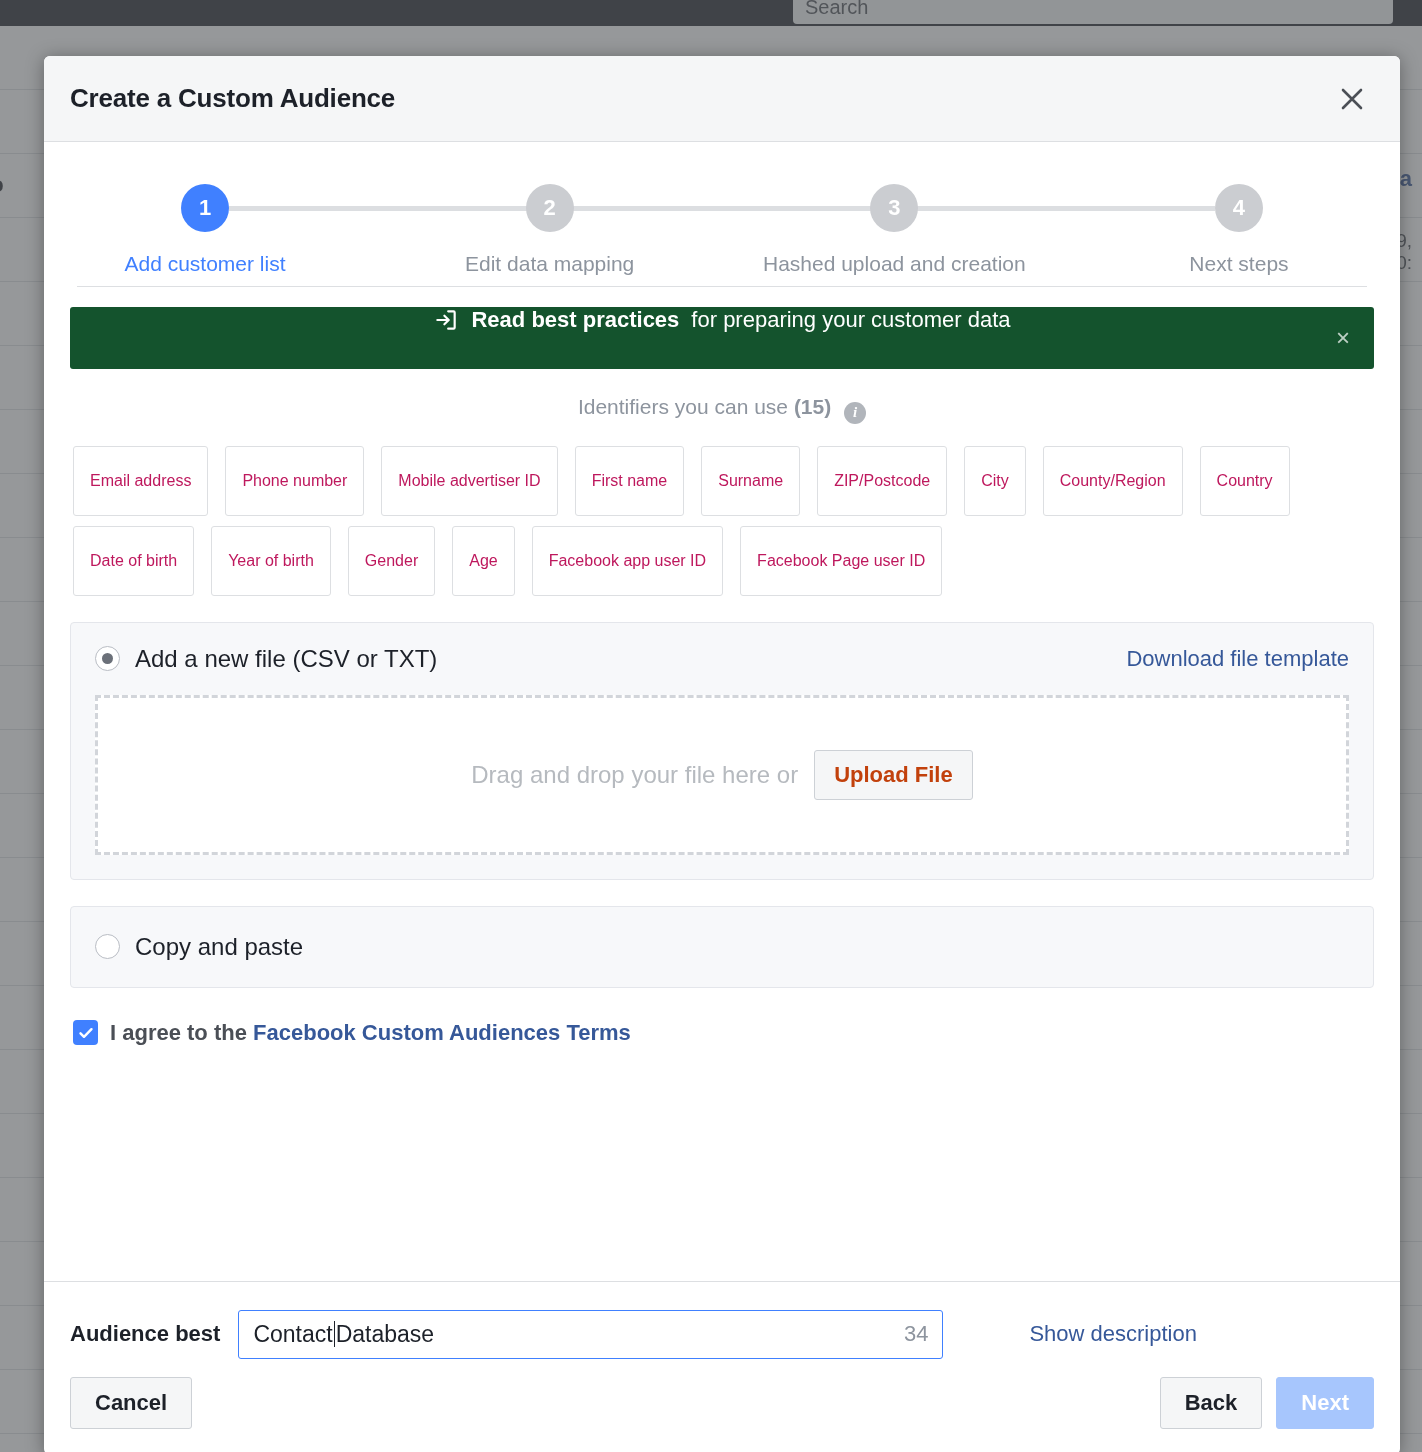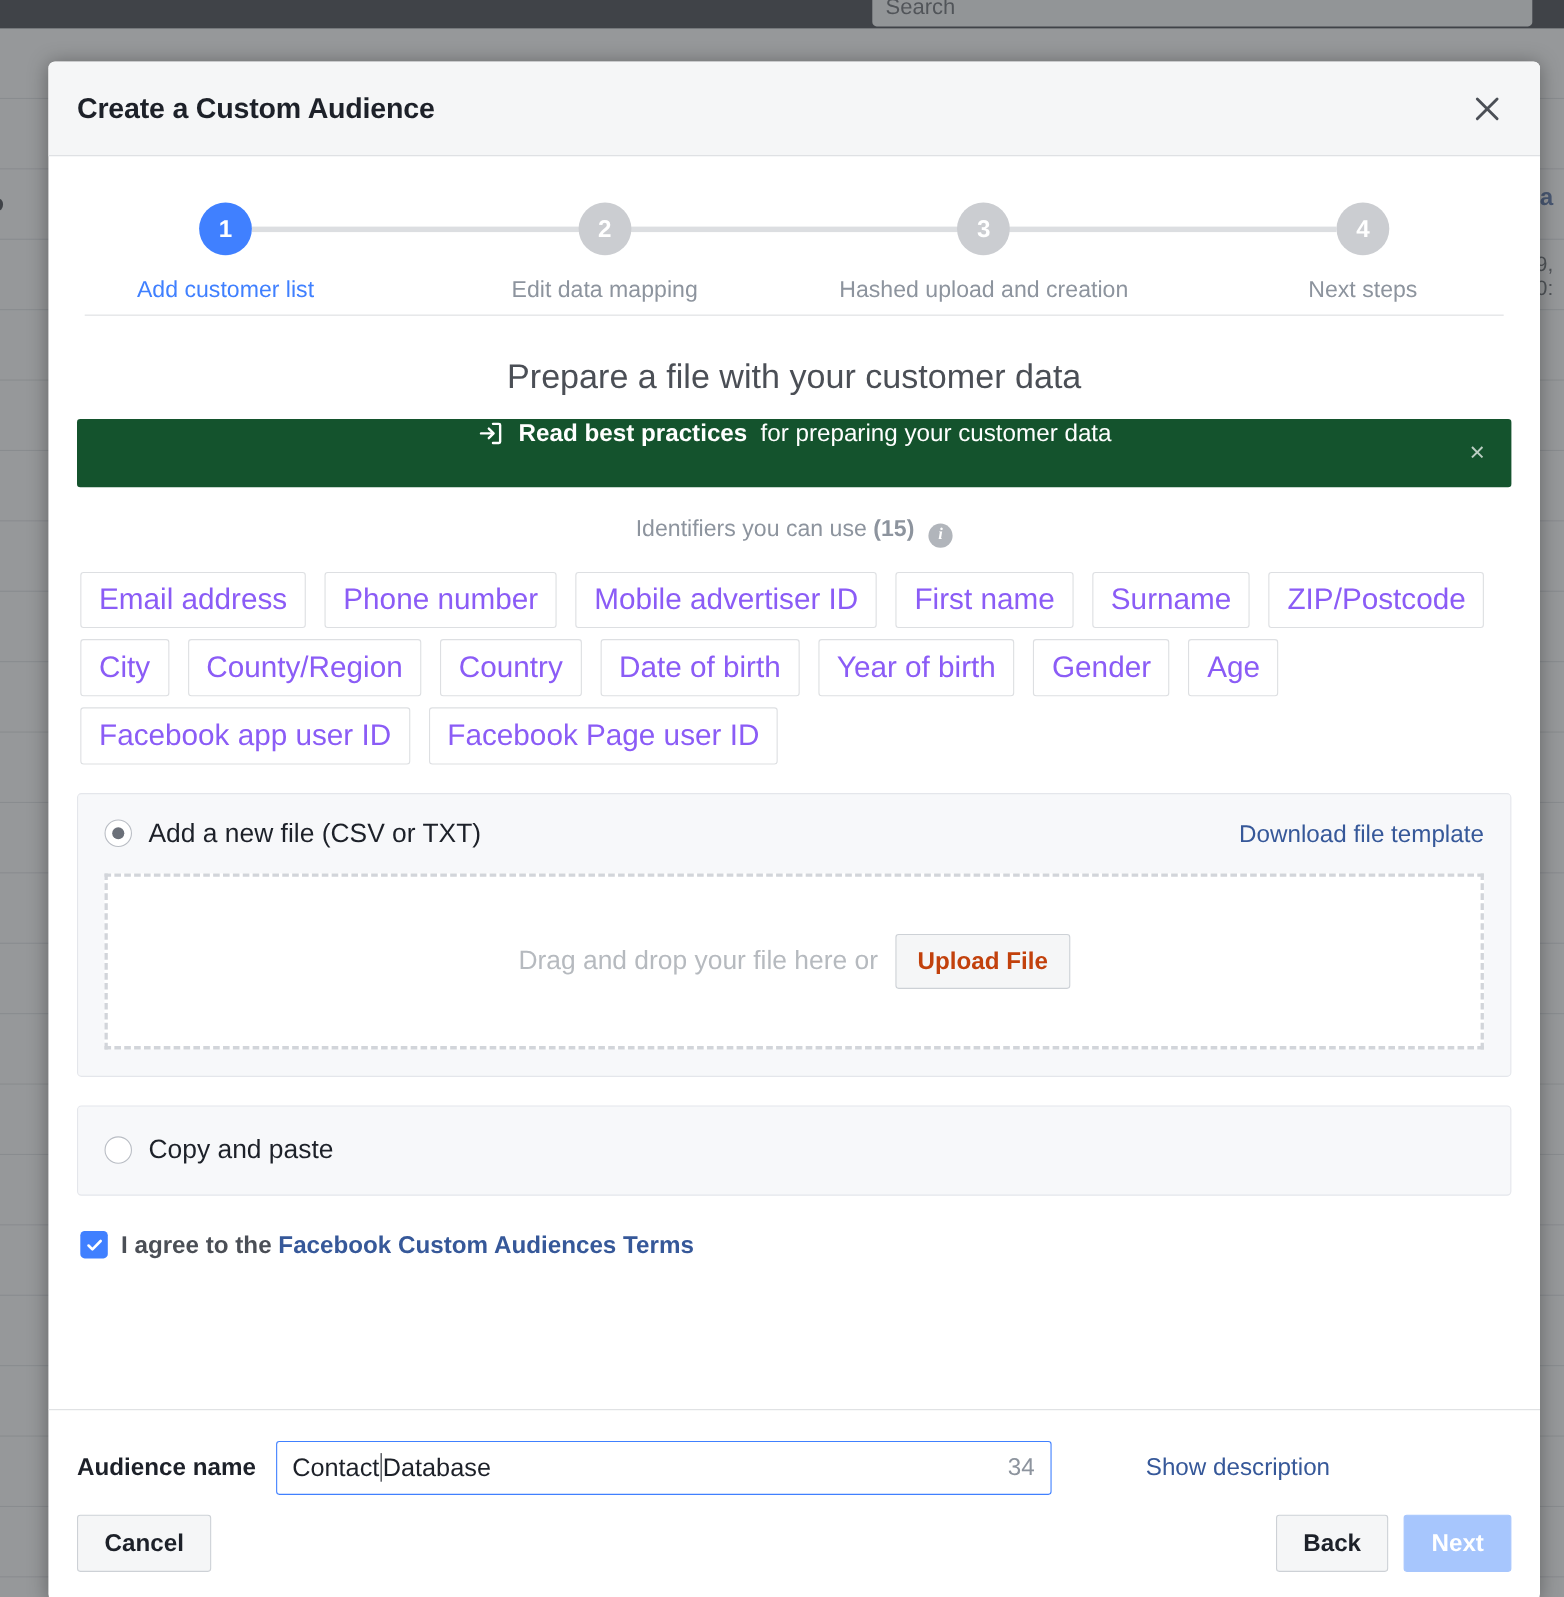--- a/index.html
+++ b/index.html
@@ -203,23 +203,23 @@
   }
   #chips {
     display: flex; flex-wrap: wrap;
     gap: 10px 17px;
     margin-top: 22px;
     padding: 0 3px;
   }
   .chip {
     border: 1px solid #dddfe2;
     border-radius: 3px;
-    padding: 8px 16px;
-    font-size: 27px;
-    color: #8b5cf6;
+    padding: 24px 16px;
+    font-size: 16px;
+    color: #be185d;
     background: #ffffff;
     line-height: 1.25;
     white-space: nowrap;
   }
 
   
   .option-card {
     margin-top: 26px;
     background: #f7f8fa;
     border: 1px solid #e4e6eb;
@@ -437,21 +437,20 @@
         </div>
         <div class="step">
           <div class="step-circle">4</div>
           <div class="step-label">Next steps</div>
         </div>
       </div>
     </div>
 
     <hr class="divider">
 
-    <div id="prepare-title">Prepare a file with your customer data</div>
 
     <div id="banner">
       <div id="banner-inner">
         <span>
           <svg width="26" height="26" viewBox="0 0 24 24" fill="none" stroke="#ffffff" stroke-width="2" stroke-linecap="round" stroke-linejoin="round" style="display:block">
             <path d="M14 4 h5 a1 1 0 0 1 1 1 v14 a1 1 0 0 1 -1 1 h-5"></path>
             <path d="M4 12 h10"></path>
             <path d="M10.5 8 L14.5 12 L10.5 16"></path>
           </svg>
         </span>
@@ -513,21 +512,21 @@
           <path d="M3.5 9.3 L7 12.8 L14.5 5.2" stroke="#ffffff" stroke-width="2.4" fill="none" stroke-linecap="round" stroke-linejoin="round"></path>
         </svg>
       </span>
       <span id="terms-text"><span>I agree to the </span><span id="terms-link">Facebook Custom Audiences Terms</span></span>
     </div>
 
   </div>
 
   <div id="modal-footer">
     <div id="name-row">
-      <span id="audience-name-label">Audience name</span>
+      <span id="audience-name-label">Audience best</span>
       <div id="name-input-wrap">
         <span id="name-input-val">
             <span>Contact</span>
             <span class="caret"></span>
             <span> Database</span>
           </span>
         <span id="name-counter">34</span>
       </div>
       <span id="show-description">Show description</span>
     </div>

